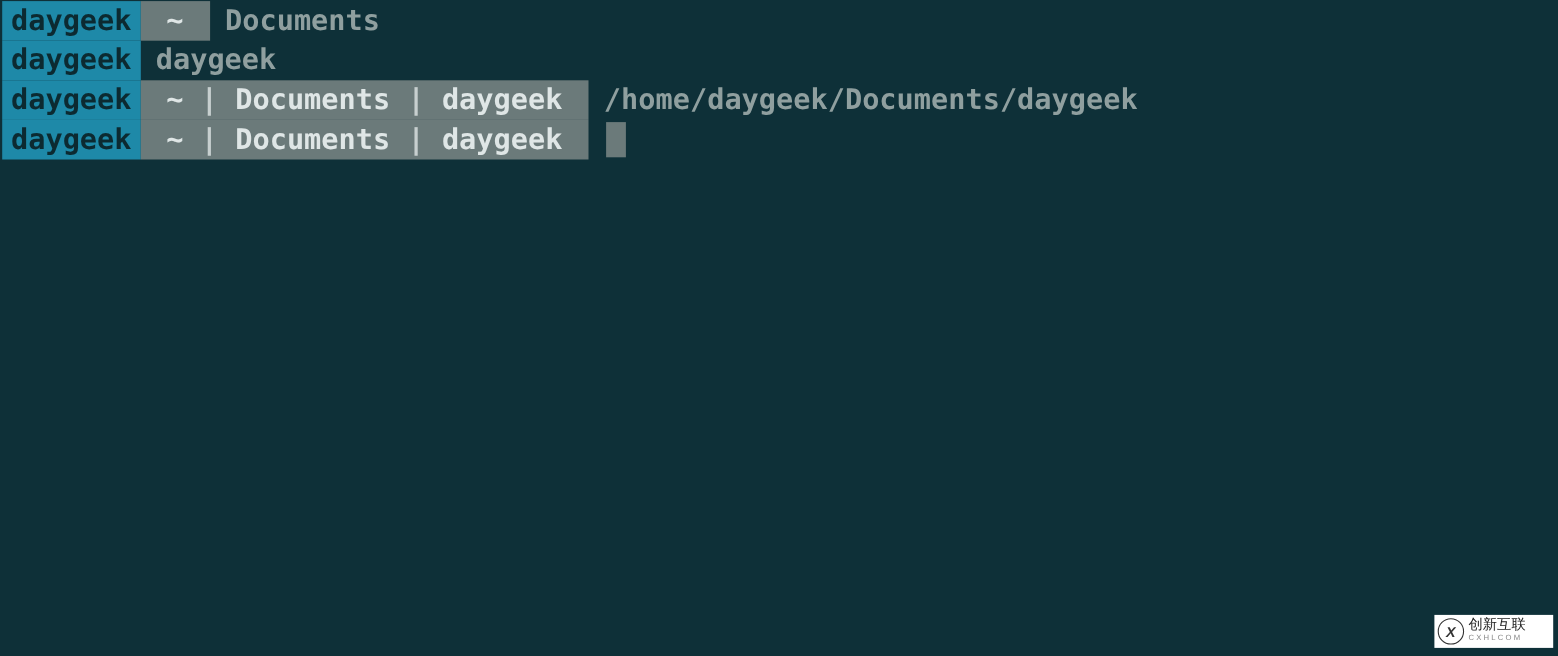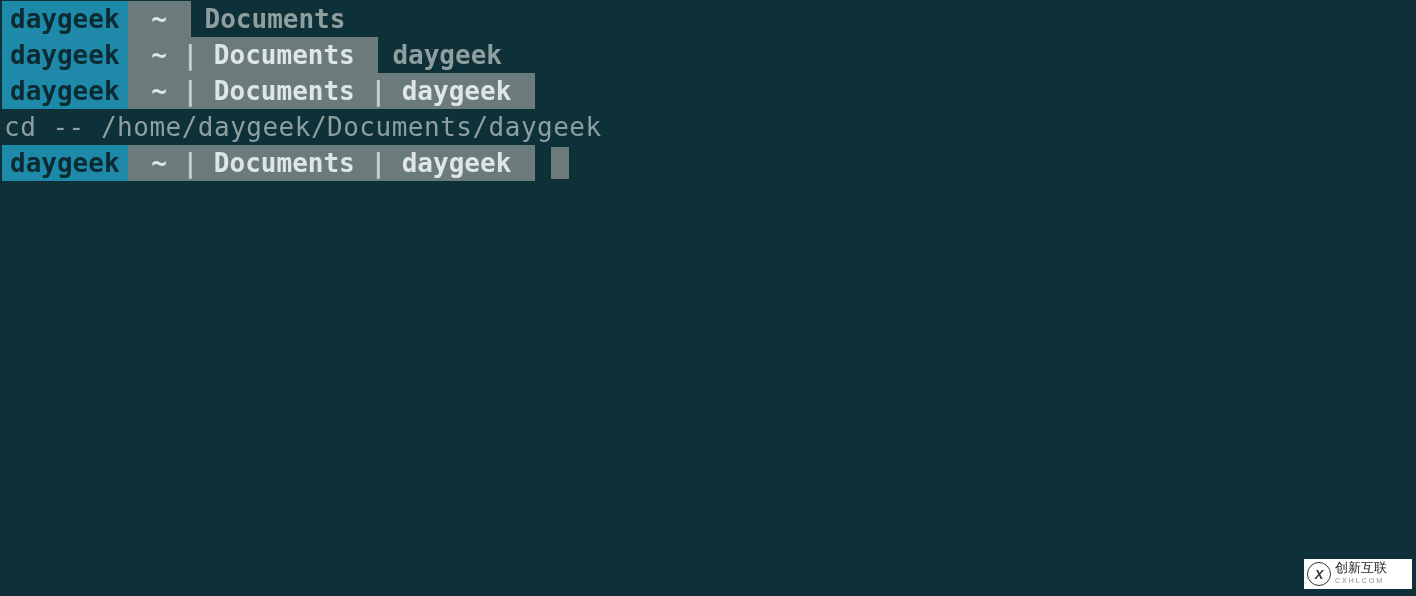--- a/index.html
+++ b/index.html
@@ -93,29 +93,28 @@
 <body>
 
 <div class="terminal">
 
   <div class="line">
     <span class="seg-user">daygeek</span><span class="seg-gray"> <span>~</span> </span><span class="after-text">Documents</span>
   </div>
 
 
   <div class="line">
-    <span class="seg-user">daygeek</span><span class="seg-gray"> <span>~</span> <span class="sep">|</span> <b>Documents</b> </span><span class="after-text">daygeek</span>
+    <span class="seg-user">daygeek</span><span class="after-text">daygeek</span>
   </div>
 
 
   <div class="line">
-    <span class="seg-user">daygeek</span><span class="seg-gray"> <span>~</span> <span class="sep">|</span> <span>Documents</span> <span class="sep">|</span> <b>daygeek</b> </span>
+    <span class="seg-user">daygeek</span><span class="seg-gray"> <span>~</span> <span class="sep">|</span> <span>Documents</span> <span class="sep">|</span> <b>daygeek</b> </span><span class="after-text">/home/daygeek/Documents/daygeek</span>
   </div>
 
-  <div class="line plain-line">cd -- /home/daygeek/Documents/daygeek</div>
 
   <div class="line">
     <span class="seg-user">daygeek</span><span class="seg-gray"> <span>~</span> <span class="sep">|</span> <span>Documents</span> <span class="sep">|</span> <b>daygeek</b> </span><span class="cursor-block"></span>
   </div>
 
 </div>
 
 <div class="watermark">
   <span class="wm-icon">X</span>
   <span>

